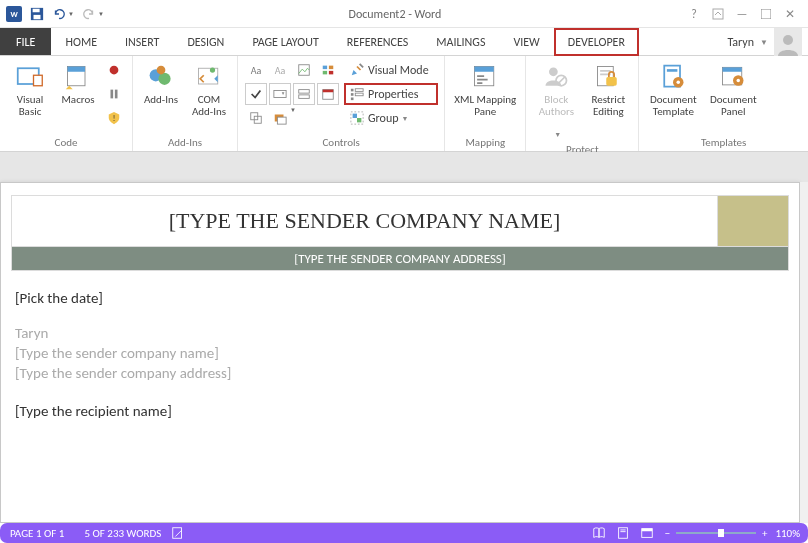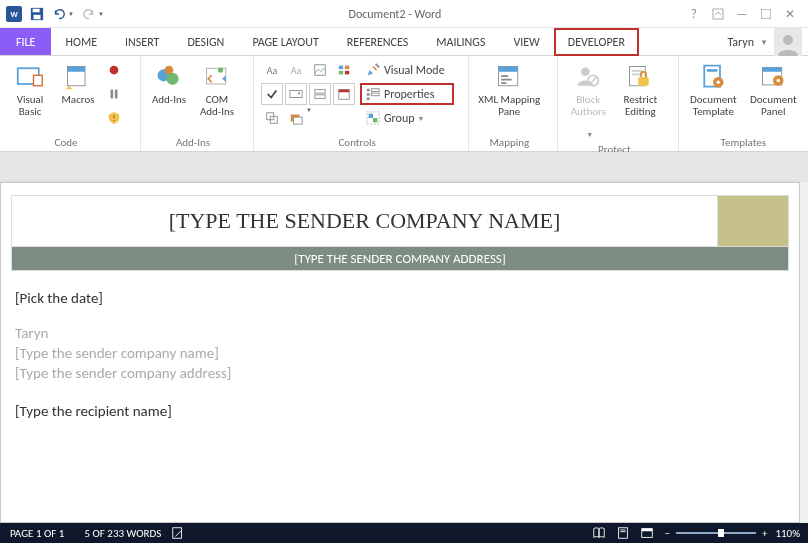--- a/index.html
+++ b/index.html
@@ -11,30 +11,30 @@
 .word-icon { width: 16px; height: 16px; background: #2b579a; display: flex; align-items: center; justify-content: center; color: #fff; font-size: 8px; font-weight: bold; border-radius: 2px; margin: 0 4px; }
 .qat-btn { width: 22px; height: 22px; display: flex; align-items: center; justify-content: center; color: #444; }
 .qat-drop { font-size: 6px; color: #666; margin-left: -2px; padding-right: 4px; }
 .title-text { flex: 1; text-align: center; color: #666; font-size: 12px; }
 .title-right { display: flex; align-items: center; padding-right: 6px; }
 .title-right-btn { width: 24px; height: 22px; display: flex; align-items: center; justify-content: center; color: #888; font-size: 12px; }
 
 
 .tab-strip { height: 28px; background: #fff; display: flex; align-items: stretch; border-bottom: 1px solid #d4d4d4; }
 .tab { padding: 0 14px; display: flex; align-items: center; font-size: 12px; color: #444; cursor: pointer; }
-.tab.file { background: #8b5cf6; color: #fff; padding: 0 16px; text-align: center; }
+.tab.file { background: #404040; color: #fff; padding: 0 16px; text-align: center; }
 .tab.active { border: 2px solid #c0302c; color: #444; padding: 12px 12px; }
 .tab-user { margin-left: auto; display: flex; align-items: center; padding: 0 6px; font-size: 12px; color: #444; }
 .tab-user .drop { font-size: 8px; margin: 0 6px; color: #888; }
 .avatar { width: 28px; height: 28px; background: #e8e8e8; display: flex; align-items: flex-end; justify-content: center; overflow: hidden; }
 .avatar svg { width: 24px; height: 24px; fill: #bbb; }
 
 
 .ribbon { height: 96px; background: #fff; display: flex; border-bottom: 1px solid #d4d4d4; }
-.group { border-right: 1px solid #e6e6e6; display: flex; flex-direction: column; padding: 2px 12px 0 4px; }
+.group { border-right: 1px solid #e6e6e6; display: flex; flex-direction: column; padding: 2px 4px 0 4px; }
 .group-body { flex: 1; display: flex; align-items: flex-start; }
 .group-label { text-align: center; font-size: 11px; color: #777; padding: 2px 0; }
 .vbtn { display: flex; flex-direction: column; align-items: center; width: 52px; padding: 2px 2px; cursor: pointer; }
 .vbtn .ico { height: 34px; display: flex; align-items: center; justify-content: center; }
 .vbtn .lbl { font-size: 11px; color: #444; text-align: center; line-height: 12px; min-height: 36px; }
 .stack { display: flex; flex-direction: column; justify-content: space-around; height: 72px; margin: 0 2px; }
 .stack-row { display: flex; }
 .smbtn { width: 22px; height: 22px; display: flex; align-items: center; justify-content: center; border: 1px solid transparent; margin: 1px; }
 .smbtn.outlined { border: 1px solid #ccc; }
 .hbtn { display: flex; align-items: center; height: 22px; padding: 0 6px; font-size: 12px; color: #444; cursor: pointer; }
@@ -53,21 +53,21 @@
 .banner-sub { background: #7e8d82; color: #fff; text-align: center; font-size: 13px; padding: 4px 0; font-family: Calibri, sans-serif; border-top: 1px solid #dcdcdc; }
 .doc-body { position: absolute; top: 106px; left: 14px; right: 14px; font-family: Calibri, sans-serif; font-size: 15px; color: #333; }
 .placeholder { color: #aaa; }
 .date-line { margin-bottom: 16px; }
 .body-line { line-height: 20px; }
 
 
 .scroll { position: absolute; right: 0; top: 30px; bottom: 0; width: 8px; background: #f0f0f0; }
 
 
-.status-bar { position: absolute; left: 0; right: 0; bottom: 0; height: 20px; background: #0f172a; color: #fff; display: flex; align-items: center; font-size: 11px; }
+.status-bar { position: absolute; left: 0; right: 0; bottom: 0; height: 20px; background: #8b5cf6; color: #fff; display: flex; align-items: center; font-size: 11px; border-radius: 7px; }
 .status-item { padding: 0 10px; }
 .status-sep { flex: 1; }
 .status-icon { width: 24px; text-align: center; cursor: pointer; }
 .zoom-slider { display: flex; align-items: center; }
 .zoom-track { width: 80px; height: 2px; background: #8ea9c9; margin: 0 6px; position: relative; }
 .zoom-thumb { position: absolute; left: 52%; top: -3px; width: 6px; height: 8px; background: #fff; }
 .zoom-pct { padding: 0 8px; }
 
 svg { display: block; }
 .ico svg { width: 28px; height: 28px; }

